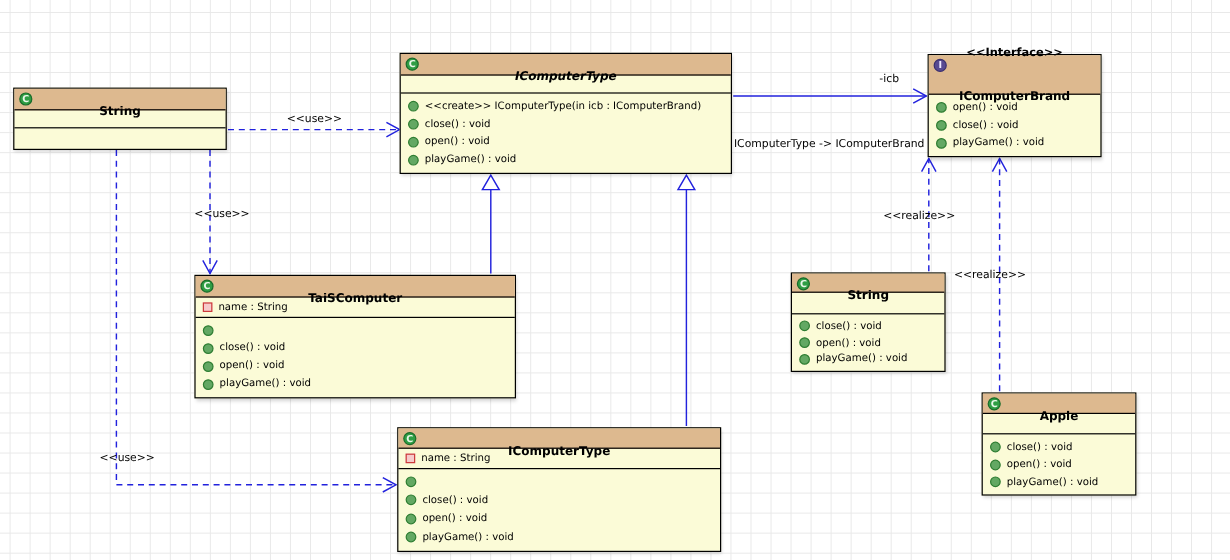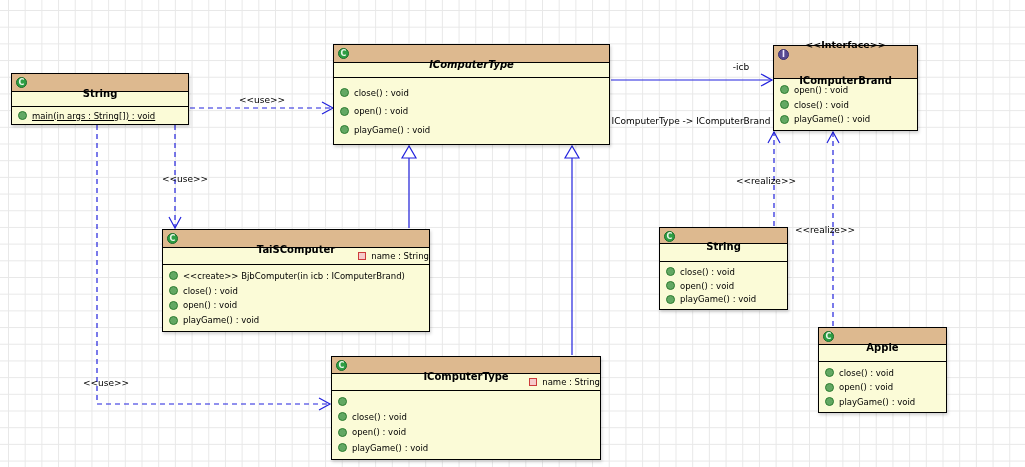--- a/index.html
+++ b/index.html
@@ -43,21 +43,21 @@
   .hdr-icon{
     position:absolute;left:4px;top:3px;
     width:11px;height:11px;border-radius:50%;
     display:flex;align-items:center;justify-content:center;
     font-size:8px;font-weight:bold;color:#eaf7ea;
     box-sizing:border-box;
   }
   .icon-class{background:#2f9e44;border:1px solid #1a6b2a;}
   .icon-interface{background:#584a92;border:1px solid #3b2f6e;color:#efeaff;}
   .compartment{box-sizing:border-box;}
-  .attrs{flex:0 0 auto;height:16px;border-bottom:1px solid #000;display:flex;flex-direction:column;justify-content:center;align-items:flex-end;}
+  .attrs{flex:0 0 auto;height:16px;border-bottom:1px solid #000;display:flex;flex-direction:column;justify-content:center;}
   .ops{flex:1 1 auto;display:flex;flex-direction:column;justify-content:space-evenly;padding:1px 0;}
   .member-row{display:flex;align-items:center;gap:5px;padding-left:6px;white-space:nowrap;}
   .member-text{font-size:8.5px;color:#000;}
   .u-static{text-decoration:underline;}
   .icon-op{width:7px;height:7px;border-radius:50%;background:#63a863;border:1px solid #2e7d32;flex:0 0 auto;}
   .icon-attr{width:6px;height:6px;background:#f6caca;border:1px solid #cc3b3b;flex:0 0 auto;}
 
   
   #cls-client{left:11px;top:73px;width:178px;height:52px;}
   #cls-client .attrs{height:15px;}
@@ -123,35 +123,33 @@
       <path class="arrow-open" d="M827,143 L833,132 L839,143"></path>
     </g>
   </svg>
 
   <div class="uml-class" id="cls-client">
     <div class="uml-header">
       <span class="hdr-icon icon-class">C</span>
       <span class="uml-title">String</span>
     </div>
     <div class="compartment attrs"></div>
-    <div class="compartment ops">
-      <div class="member-row">
-        <span class="icon-op"></span>
-        <span class="member-text u-static">main(in args : String[]) : void</span>
-      </div>
-    </div>
   </div>
 
   <div class="uml-class" id="cls-icomputertype">
     <div class="uml-header">
       <span class="hdr-icon icon-class">C</span>
       <span class="uml-title">IComputerType</span>
     </div>
     <div class="compartment attrs"></div>
     <div class="compartment ops">
+      <div class="member-row">
+        <span class="icon-op"></span>
+        <span class="member-text">&lt;&lt;create&gt;&gt; IComputerType(in icb : IComputerBrand)</span>
+      </div>
       <div class="member-row">
         <span class="icon-op"></span>
         <span class="member-text">close() : void</span>
       </div>
       <div class="member-row">
         <span class="icon-op"></span>
         <span class="member-text">open() : void</span>
       </div>
       <div class="member-row">
         <span class="icon-op"></span>
@@ -189,21 +187,20 @@
     </div>
     <div class="compartment attrs">
       <div class="member-row">
         <span class="icon-attr"></span>
         <span class="member-text">name : String</span>
       </div>
     </div>
     <div class="compartment ops">
       <div class="member-row">
         <span class="icon-op"></span>
-        <span class="member-text">&lt;&lt;create&gt;&gt; BjbComputer(in icb : IComputerBrand)</span>
       </div>
       <div class="member-row">
         <span class="icon-op"></span>
         <span class="member-text">close() : void</span>
       </div>
       <div class="member-row">
         <span class="icon-op"></span>
         <span class="member-text">open() : void</span>
       </div>
       <div class="member-row">

